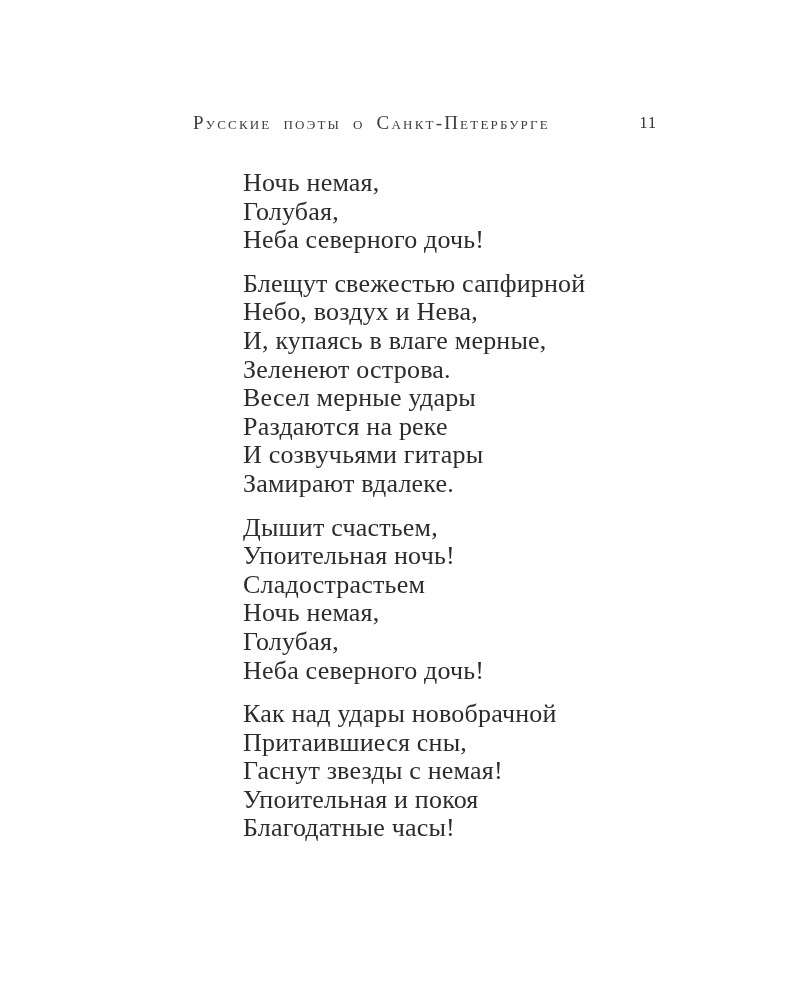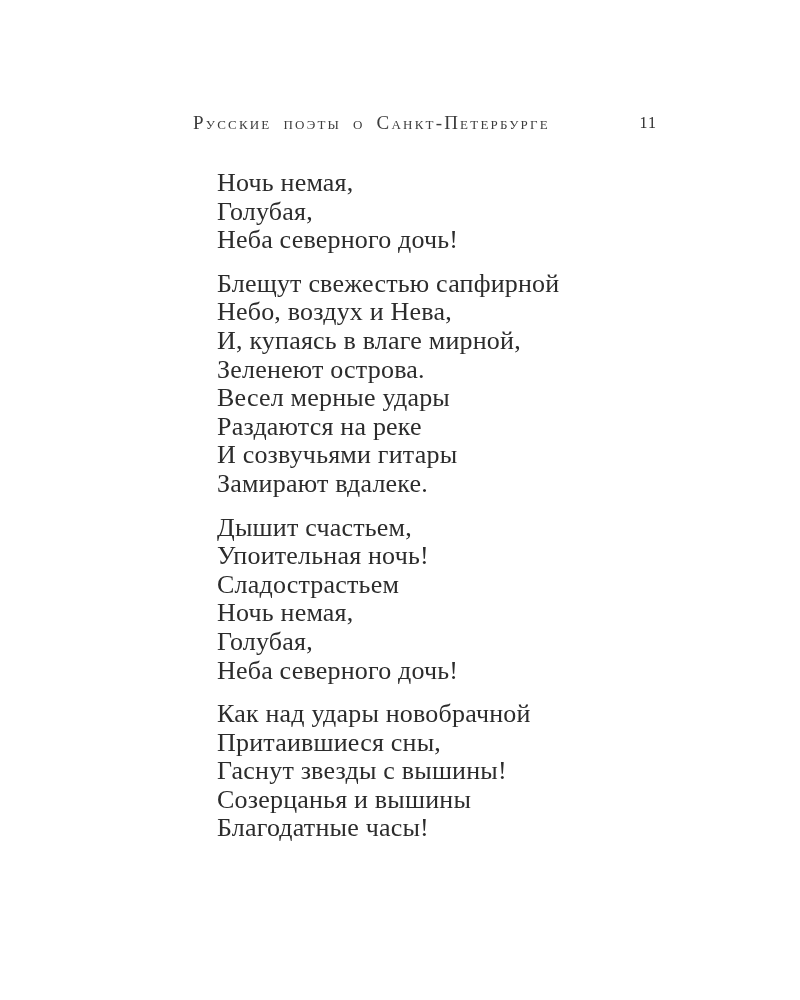--- a/index.html
+++ b/index.html
@@ -31,21 +31,21 @@
     word-spacing: 5px;
     color: #3c3c3c;
   }
   .running-header .pagenum {
     font-size: 16px;
     letter-spacing: 1px;
     color: #2e2e2e;
   }
   .poem {
     position: absolute;
-    left: 217px;
+    left: 243px;
     top: 169px;
     font-size: 26px;
     line-height: 28.6px;
     letter-spacing: 0.2px;
     color: #2c2c2c;
   }
   .stanza {
     margin: 0 0 15px 0;
   }
   .line {
@@ -67,40 +67,40 @@
 
     <div class="stanza">
       <p class="line">Ночь немая,</p>
       <p class="line">Голубая,</p>
       <p class="line">Неба северного дочь!</p>
     </div>
 
     <div class="stanza">
       <p class="line">Блещут свежестью сапфирной</p>
       <p class="line">Небо, воздух и Нева,</p>
-      <p class="line">И, купаясь в влаге мирной,</p>
+      <p class="line">И, купаясь в влаге мерные,</p>
       <p class="line">Зеленеют острова.</p>
       <p class="line">Весел мерные удары</p>
       <p class="line">Раздаются на реке</p>
       <p class="line">И созвучьями гитары</p>
       <p class="line">Замирают вдалеке.</p>
     </div>
 
     <div class="stanza">
       <p class="line">Дышит счастьем,</p>
       <p class="line">Упоительная ночь!</p>
       <p class="line">Сладострастьем</p>
       <p class="line">Ночь немая,</p>
       <p class="line">Голубая,</p>
       <p class="line">Неба северного дочь!</p>
     </div>
 
     <div class="stanza">
       <p class="line">Как над удары новобрачной</p>
       <p class="line">Притаившиеся сны,</p>
-      <p class="line">Гаснут звезды с вышины!</p>
-      <p class="line">Созерцанья и вышины</p>
+      <p class="line">Гаснут звезды с немая!</p>
+      <p class="line">Упоительная и покоя</p>
       <p class="line">Благодатные часы!</p>
     </div>
 
   </div>
 
 </div>
 
 </body></html>

